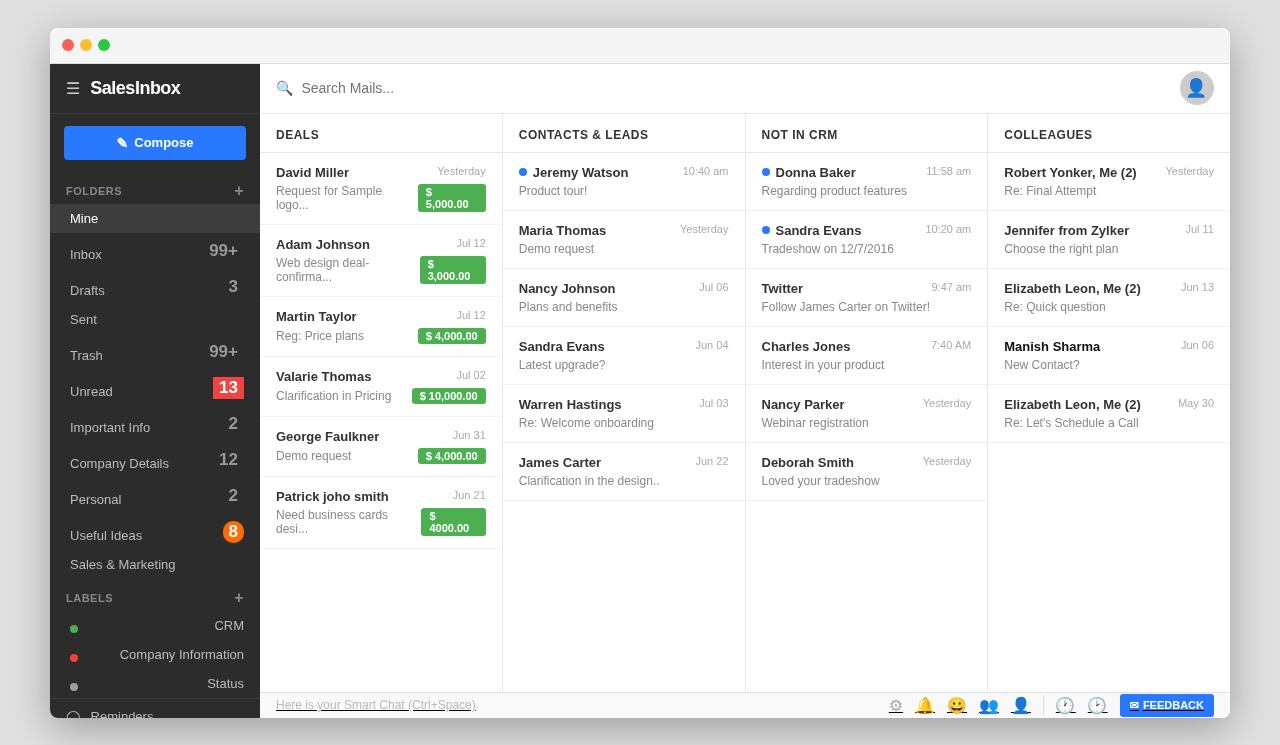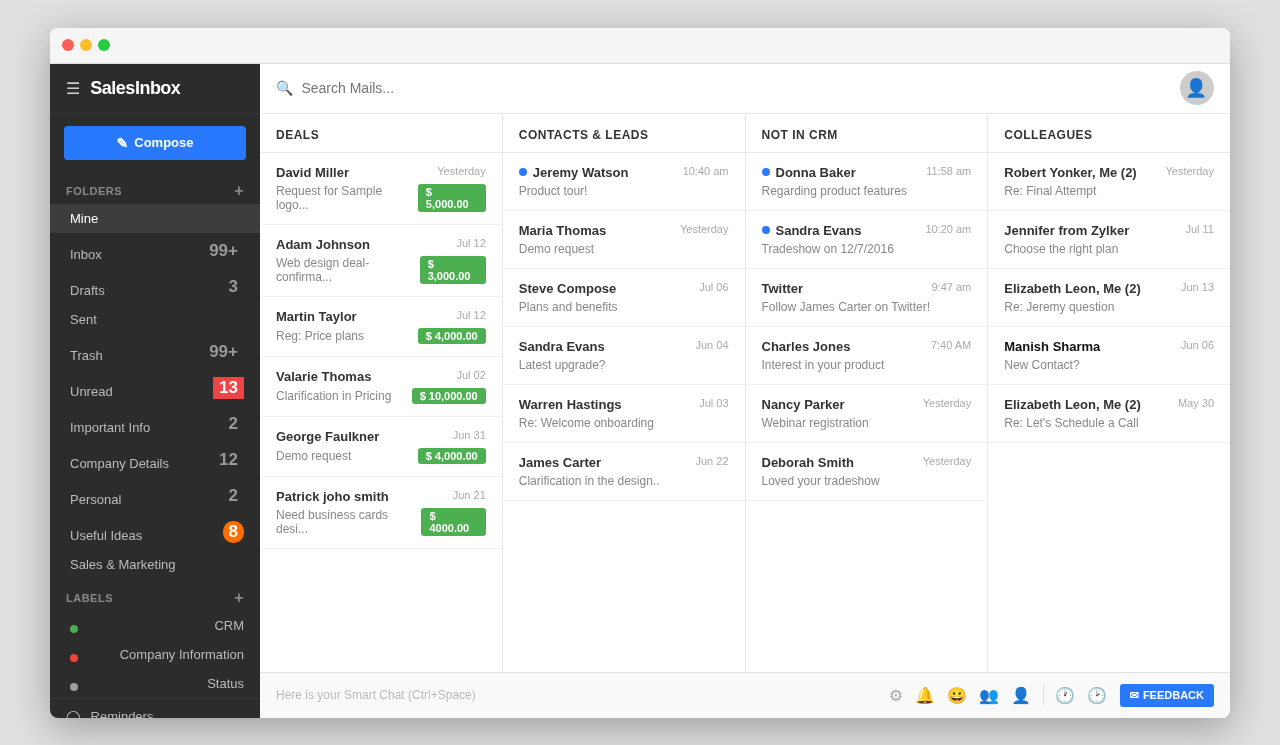--- a/index.html
+++ b/index.html
@@ -43,21 +43,21 @@
     .mail-item-top { display: flex; justify-content: space-between; align-items: flex-start; margin-bottom: 4px; }
     .mail-sender { font-size: 13px; font-weight: 600; color: #333; }
     .mail-sender.bold { font-weight: 700; color: #111; }
     .mail-date { font-size: 11px; color: #aaa; flex-shrink: 0; margin-left: 8px; }
     .mail-preview { font-size: 12px; color: #888; }
     .mail-item-row2 { display: flex; justify-content: space-between; align-items: center; }
     .deal-badge { font-size: 11px; font-weight: 700; padding: 2px 8px; border-radius: 3px; background: #4caf50; color: #fff; }
     .dot-indicator { width: 8px; height: 8px; border-radius: 50%; display: inline-block; margin-right: 6px; flex-shrink: 0; }
     .dot-blue { background: #2979ff; }
     .sender-with-dot { display: flex; align-items: center; }
-    .bottombar { height: 46px; background: #f9f9f9; border-top: 1px solid #e0e0e0; display: flex; align-items: center; padding: 0 16px; flex-shrink: 0; }
+    .bottombar { height: 26px; background: #f9f9f9; border-top: 1px solid #e0e0e0; display: flex; align-items: center; padding: 0 16px; flex-shrink: 0; text-decoration: underline; }
     .chat-placeholder { font-size: 12px; color: #bbb; flex: 1; }
     .bottom-icons { display: flex; gap: 12px; align-items: center; }
     .bottom-icon { font-size: 16px; color: #aaa; cursor: pointer; }
     .feedback-btn { background: #2979ff; color: #fff; font-size: 11px; font-weight: 700; padding: 5px 10px; border-radius: 3px; cursor: pointer; display: flex; align-items: center; gap: 4px; }
   </style>
 </head>
 <body>
 
 <div class="window">
 
@@ -265,21 +265,21 @@
                 <div class="sender-with-dot">
                   <span class="mail-sender">Maria Thomas</span>
                 </div>
                 <span class="mail-date">Yesterday</span>
               </div>
               <div class="mail-preview">Demo request</div>
             </div>
             <div class="mail-item">
               <div class="mail-item-top">
                 <div class="sender-with-dot">
-                  <span class="mail-sender">Steve Compose</span>
+                  <span class="mail-sender">Nancy Johnson</span>
                 </div>
                 <span class="mail-date">Jul 06</span>
               </div>
               <div class="mail-preview">Plans and benefits</div>
             </div>
             <div class="mail-item">
               <div class="mail-item-top">
                 <div class="sender-with-dot">
                   <span class="mail-sender">Sandra Evans</span>
                 </div>
@@ -385,21 +385,21 @@
               </div>
               <div class="mail-preview">Choose the right plan</div>
             </div>
             <div class="mail-item">
               <div class="mail-item-top">
                 <div class="sender-with-dot">
                   <span class="mail-sender">Elizabeth Leon, Me (2)</span>
                 </div>
                 <span class="mail-date">Jun 13</span>
               </div>
-              <div class="mail-preview">Re: Jeremy question</div>
+              <div class="mail-preview">Re: Quick question</div>
             </div>
             <div class="mail-item">
               <div class="mail-item-top">
                 <div class="sender-with-dot">
                   <span class="mail-sender bold">Manish Sharma</span>
                 </div>
                 <span class="mail-date">Jun 06</span>
               </div>
               <div class="mail-preview">New Contact?</div>
             </div>

